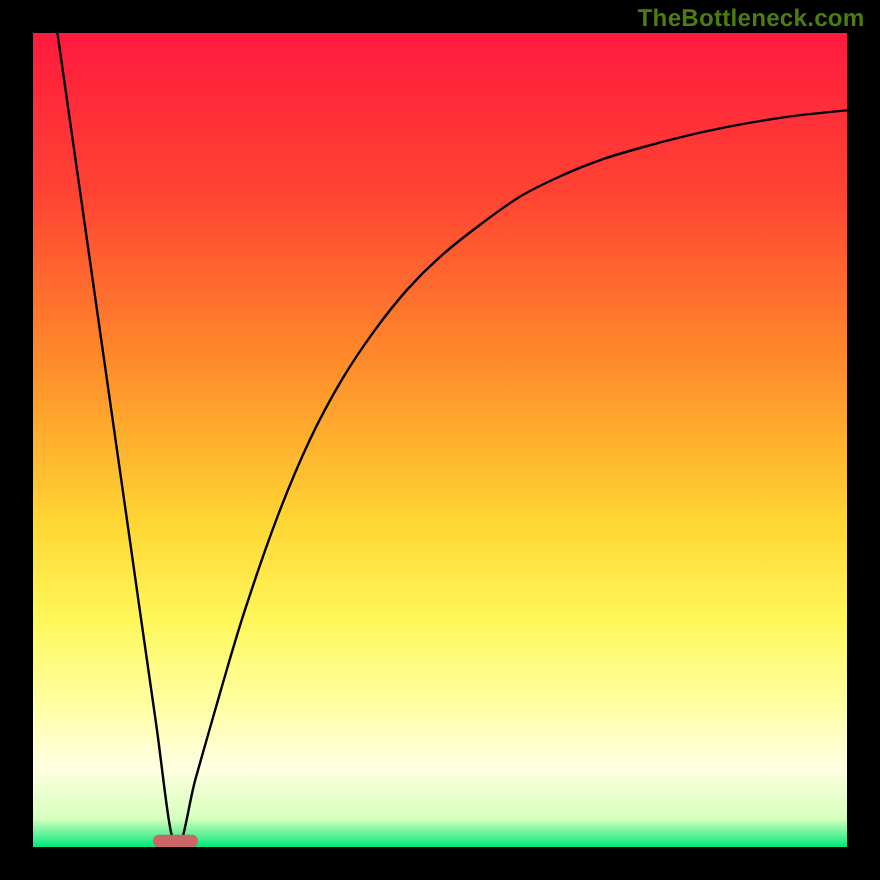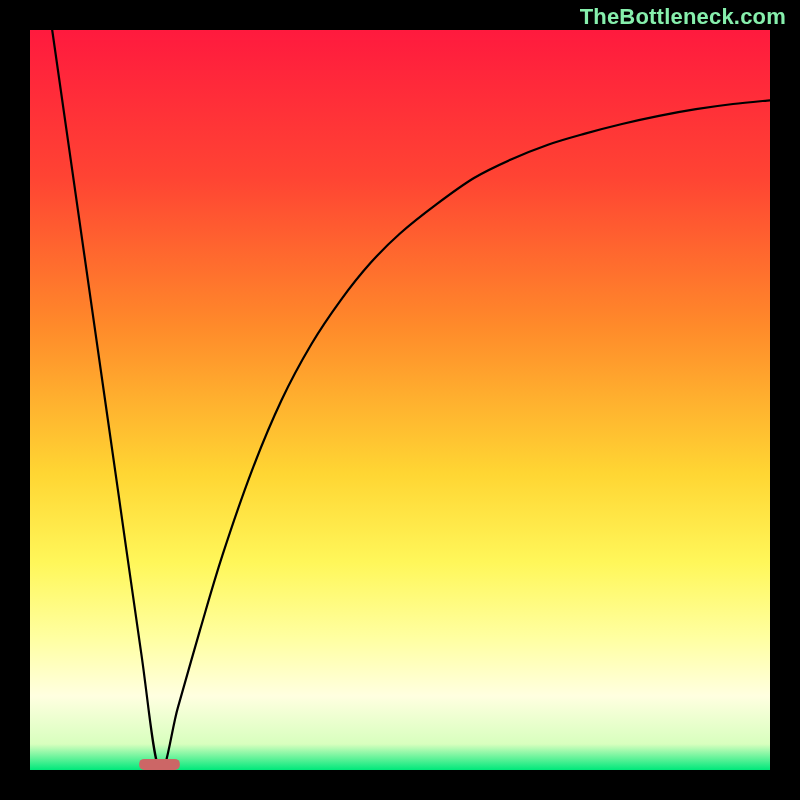--- a/index.html
+++ b/index.html
@@ -18,21 +18,21 @@
     width: 740px;
     height: 740px;
     background: #000;
   }
   .watermark {
     position: absolute;
     top: 4px;
     right: 14px;
     font-size: 22px;
     font-weight: 600;
-    color: #86efac;
+    color: #4d7c0f;
     letter-spacing: 0.2px;
     z-index: 5;
   }
   svg {
     display: block;
   }
 </style>
 </head>
 <body>
 

